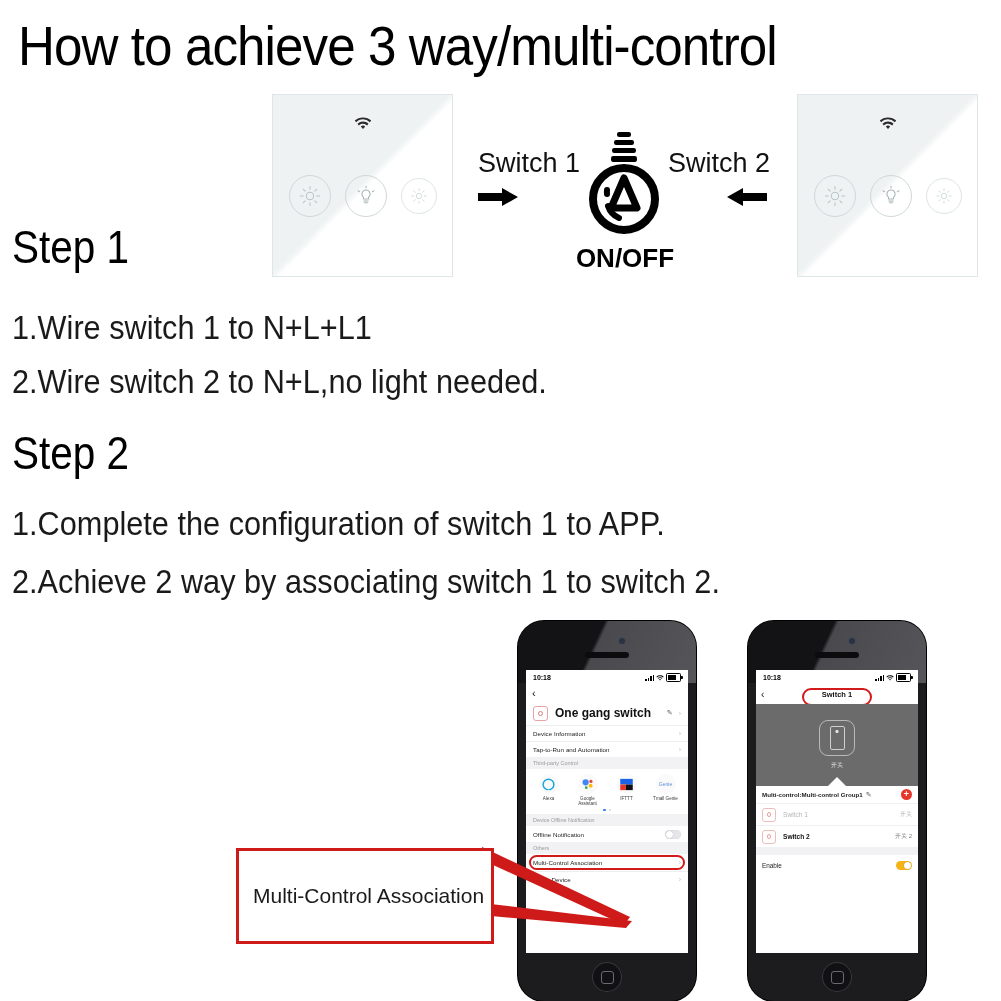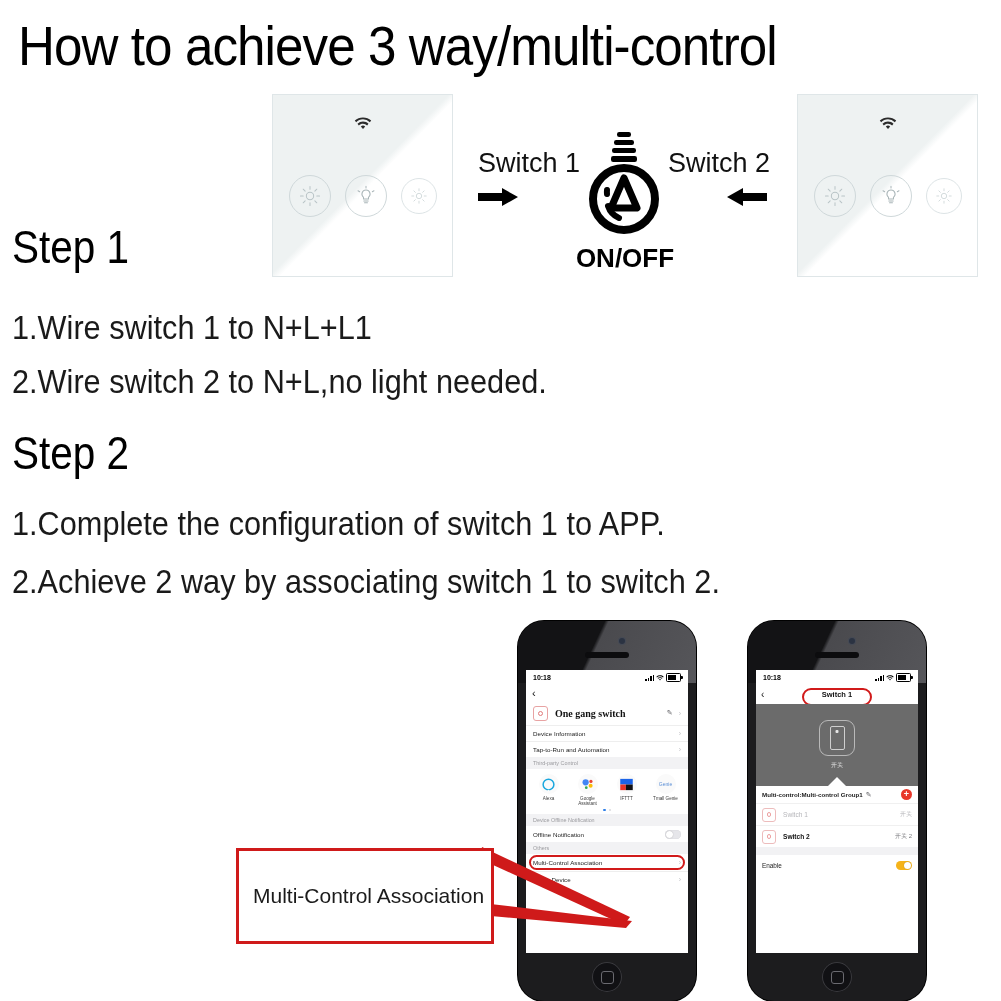--- a/index.html
+++ b/index.html
@@ -150,21 +150,21 @@
     padding:3px 7px;box-sizing:border-box;
   }
   .row-label{font-size:6.2px;color:#1b1b1b;flex:1;letter-spacing:.05px;}
   .row-chevron{color:#c2c2c6;font-size:7px;margin-left:3px;}
   .device-hero{height:24px;}
   .device-icon{
     width:13px;height:13px;border:1px solid #e8a3a3;border-radius:3px;
     background:#fff;margin-right:7px;display:flex;align-items:center;justify-content:center;
   }
   .device-icon:after{content:"";width:3px;height:3px;border:1px solid #e07b7b;border-radius:50%;}
-  .device-name{font-size:10px;font-weight:700;color:#111;flex:1;font-family:Liberation Serif, serif;}
+  .device-name{font-size:12px;font-weight:700;color:#111;flex:1;}
   .pencil{font-size:7px;color:#5a5a5e;margin-right:3px;}
   .row-std{height:16px;}
   .apps{
     background:#fff;display:flex;justify-content:space-around;align-items:flex-start;
     padding:5px 3px 2px;box-sizing:border-box;
   }
   .app{width:30px;text-align:center;}
   .app-badge{
     width:20px;height:20px;border-radius:50%;margin:0 auto 2px;
     background:#fafafa;display:flex;align-items:center;justify-content:center;

